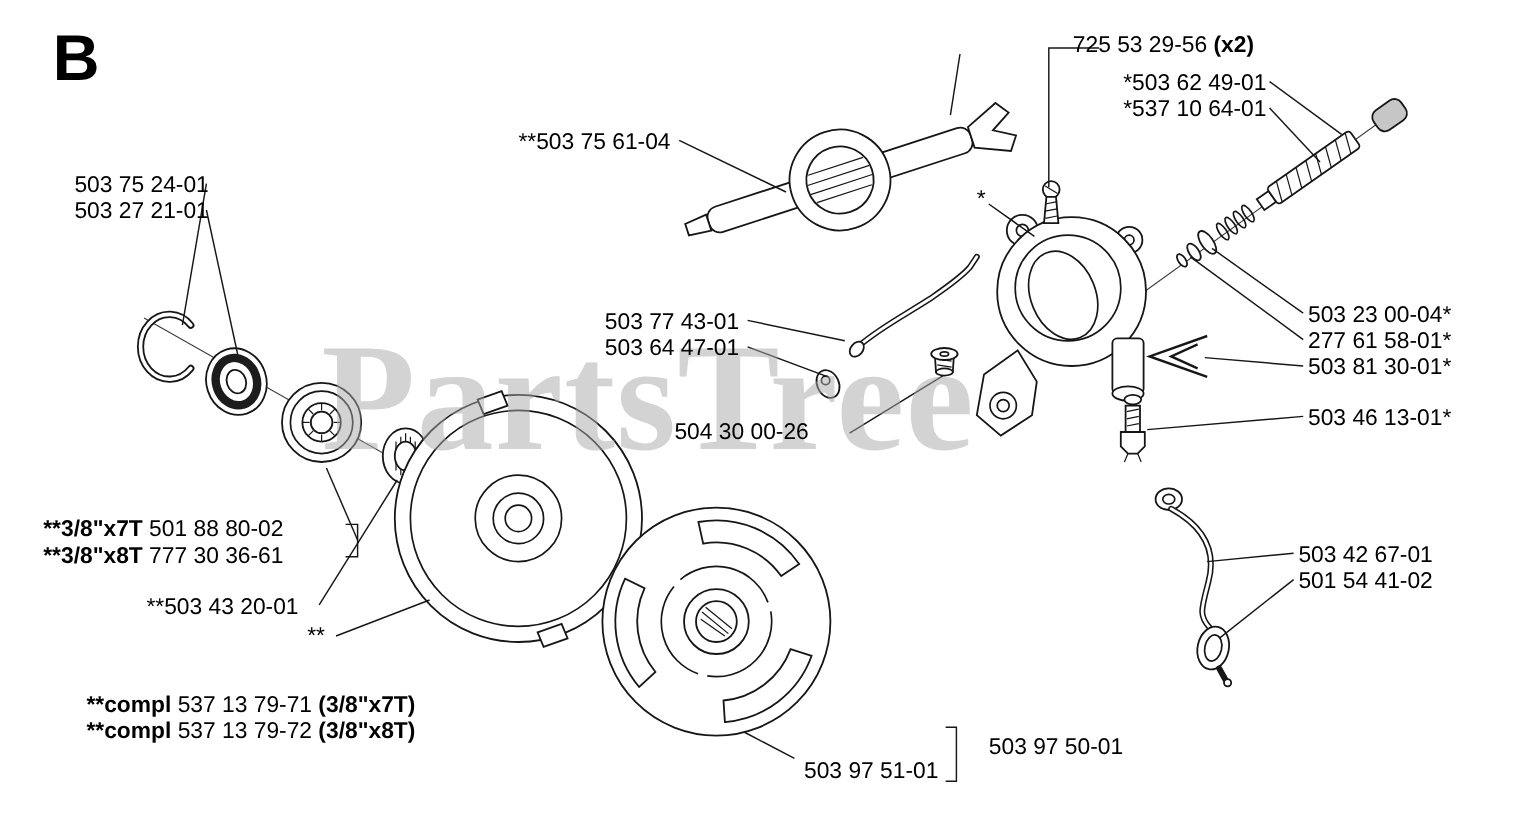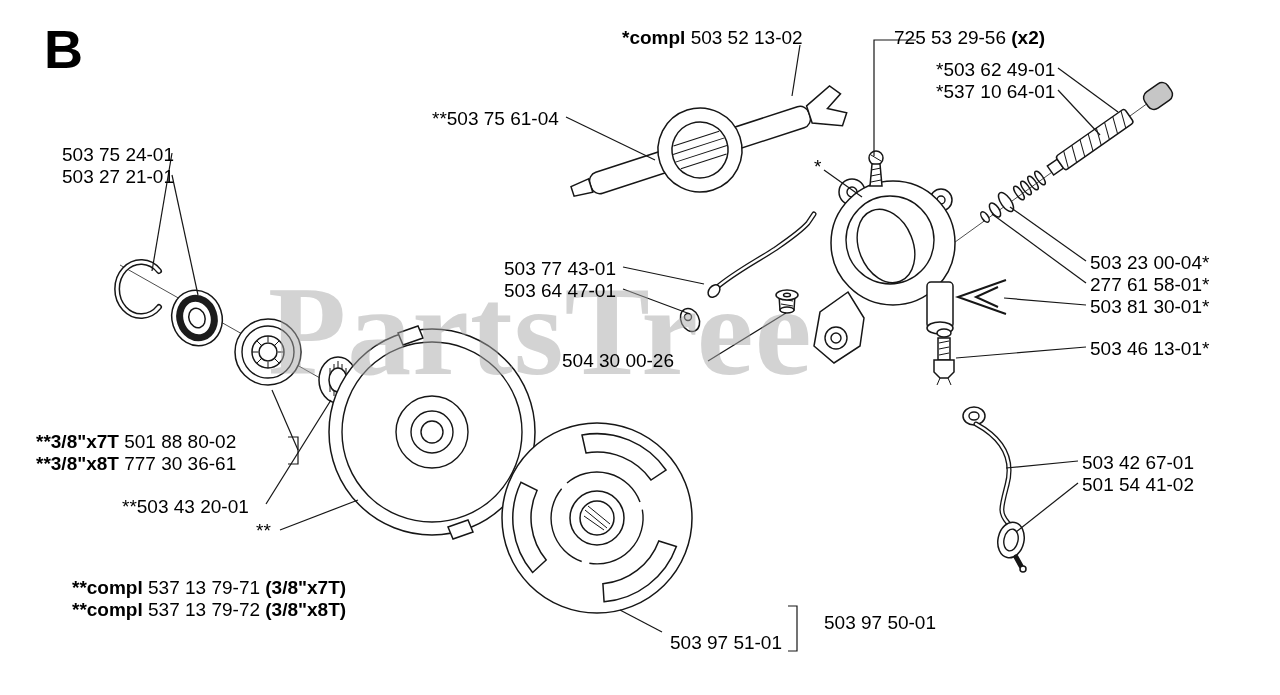--- a/index.html
+++ b/index.html
@@ -232,21 +232,20 @@
       <line class="leader" x1="280" y1="530" x2="358" y2="500"></line>
       <line class="leader" x1="620" y1="610" x2="662" y2="632"></line>
       <path class="leader" d="M788,606 L797,606 L797,651 L788,651"></path>
     </g>
   </svg>
 
   <div class="watermark">PartsTree</div>
 
   <div class="section-letter">B</div>
 
-  <div class="lbl" style="left:622px;top:27px"><span class="b">*compl</span><span> 503 52 13-02</span></div>
 
   <div class="lbl" style="left:894px;top:27px"><span>725 53 29-56 </span><span class="b">(x2)</span></div>
 
   <div class="lbl" style="left:936px;top:59px">*503 62 49-01</div>
   <div class="lbl" style="left:936px;top:81px">*537 10 64-01</div>
 
   <div class="lbl" style="left:432px;top:108px">**503 75 61-04</div>
 
   <div class="lbl" style="left:62px;top:144px">503 75 24-01</div>
   <div class="lbl" style="left:62px;top:166px">503 27 21-01</div>

